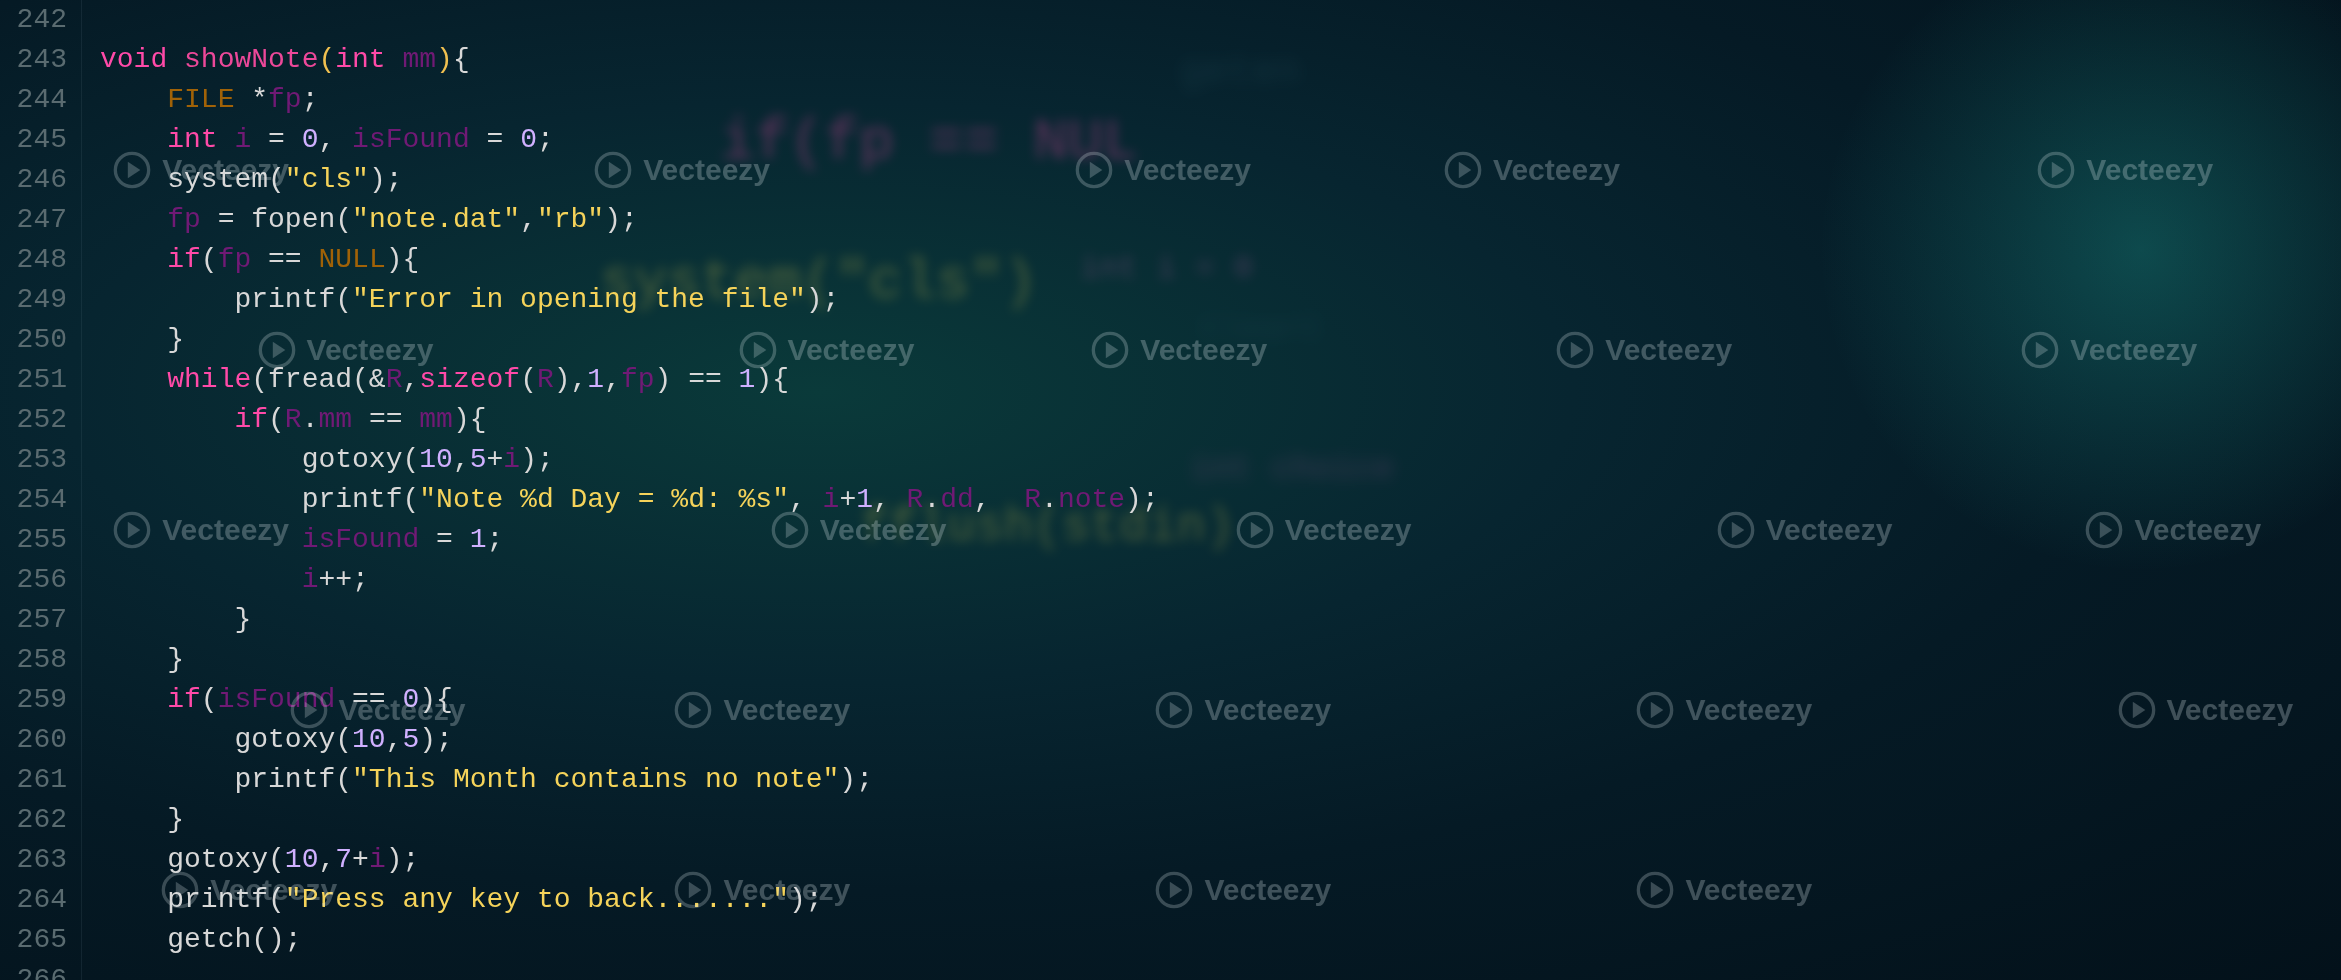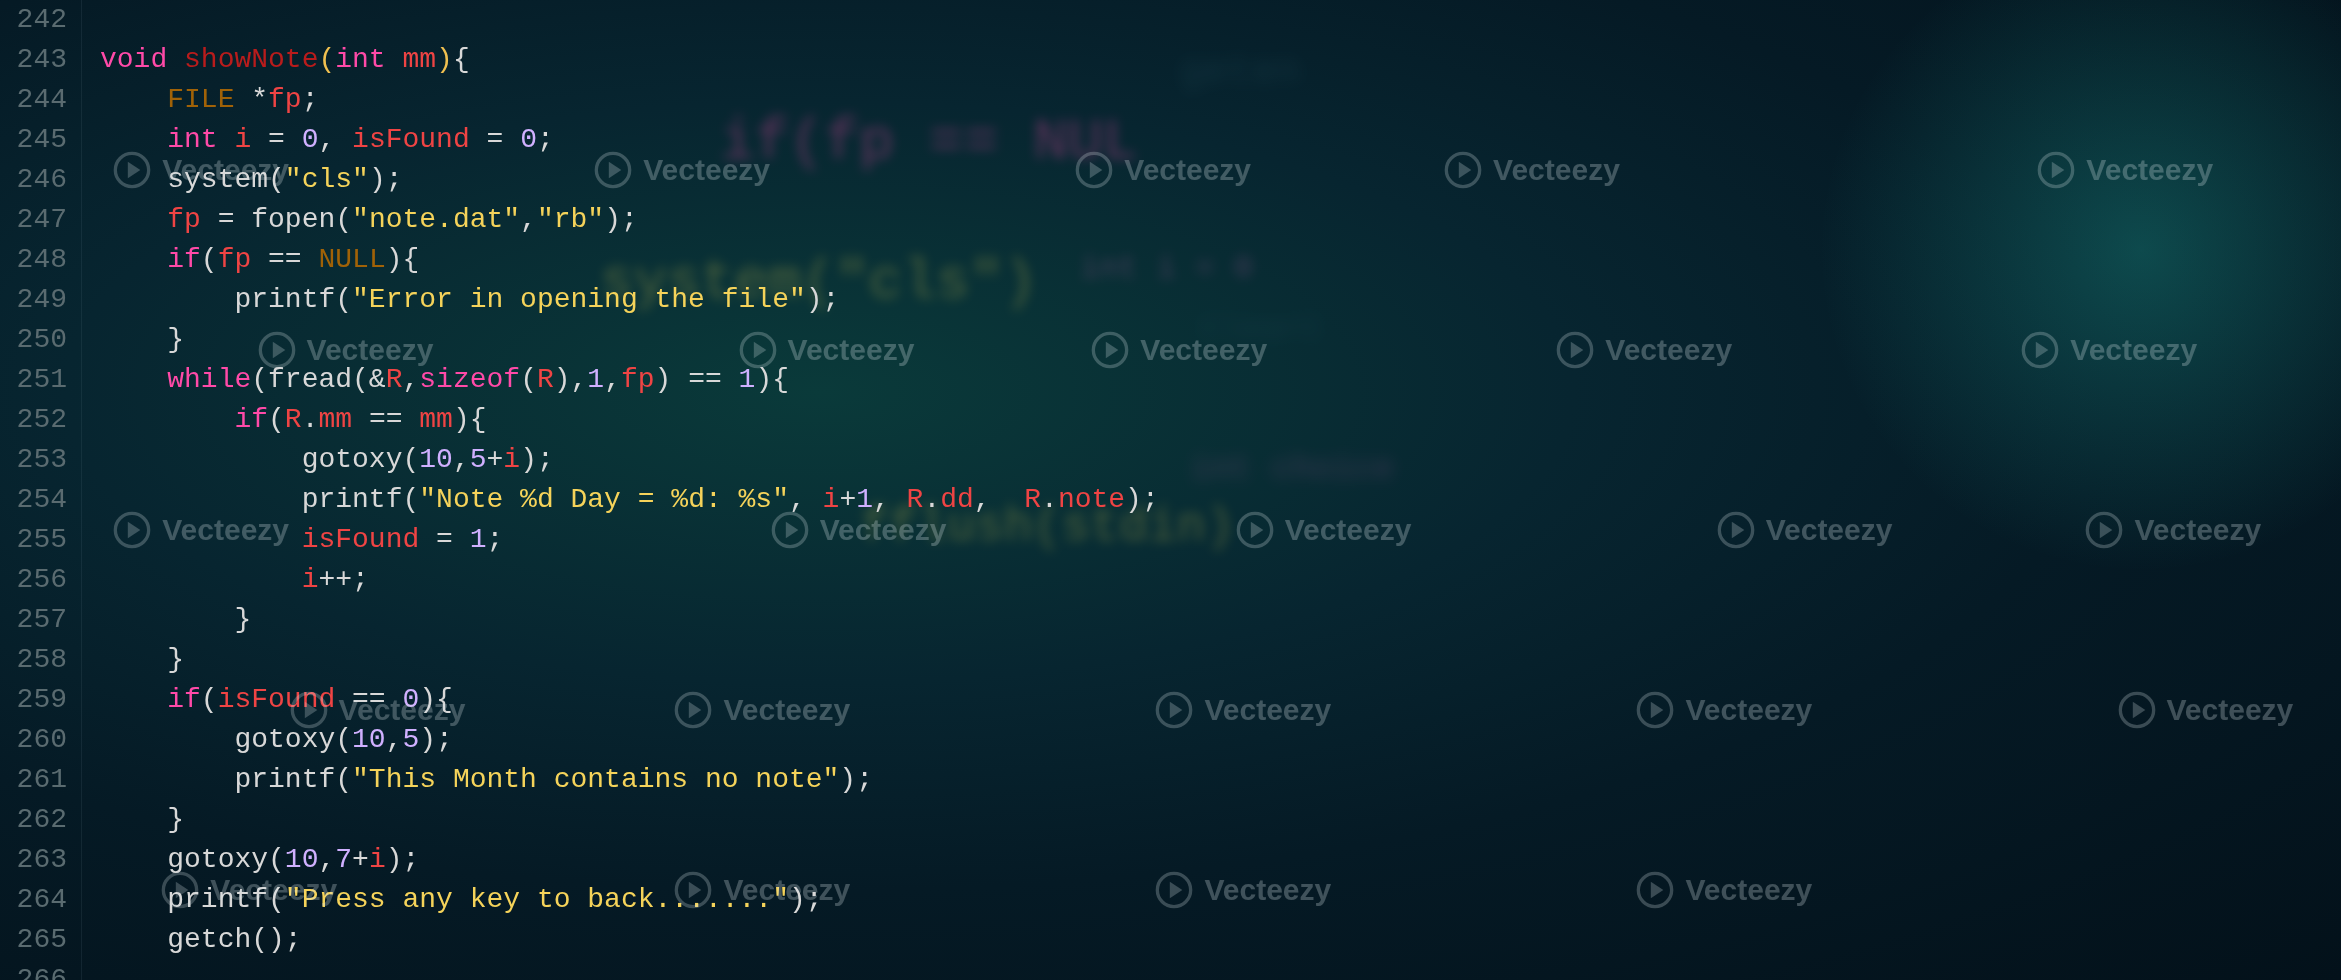--- a/index.html
+++ b/index.html
@@ -35,26 +35,26 @@
   }
   .code {
     position: absolute;
     left: 100px;
     top: 0;
     color: #d8d8d8;
   }
   .line { height: 40px; }
   .tok-kw    { color: #ff4aa8; }     
   .tok-type  { color: #a16207; }     
-  .tok-fn    { color: #b91c1c; }     
+  .tok-fn    { color: #ec4899; }     
   .tok-call  { color: #d8d8d8; }     
   .tok-num   { color: #d0b0ff; }     
   .tok-str   { color: #f5d35a; }     
   .tok-op    { color: #d8d8d8; }
-  .tok-id    { color: #ef4444; }
+  .tok-id    { color: #701a75; }
   .tok-par   { color: #f0c050; }
 
   
   .bg-layer {
     position: absolute;
     font-family: "Consolas","Courier New",monospace;
     filter: blur(6px);
     opacity: 0.35;
     white-space: pre;
     pointer-events: none;

